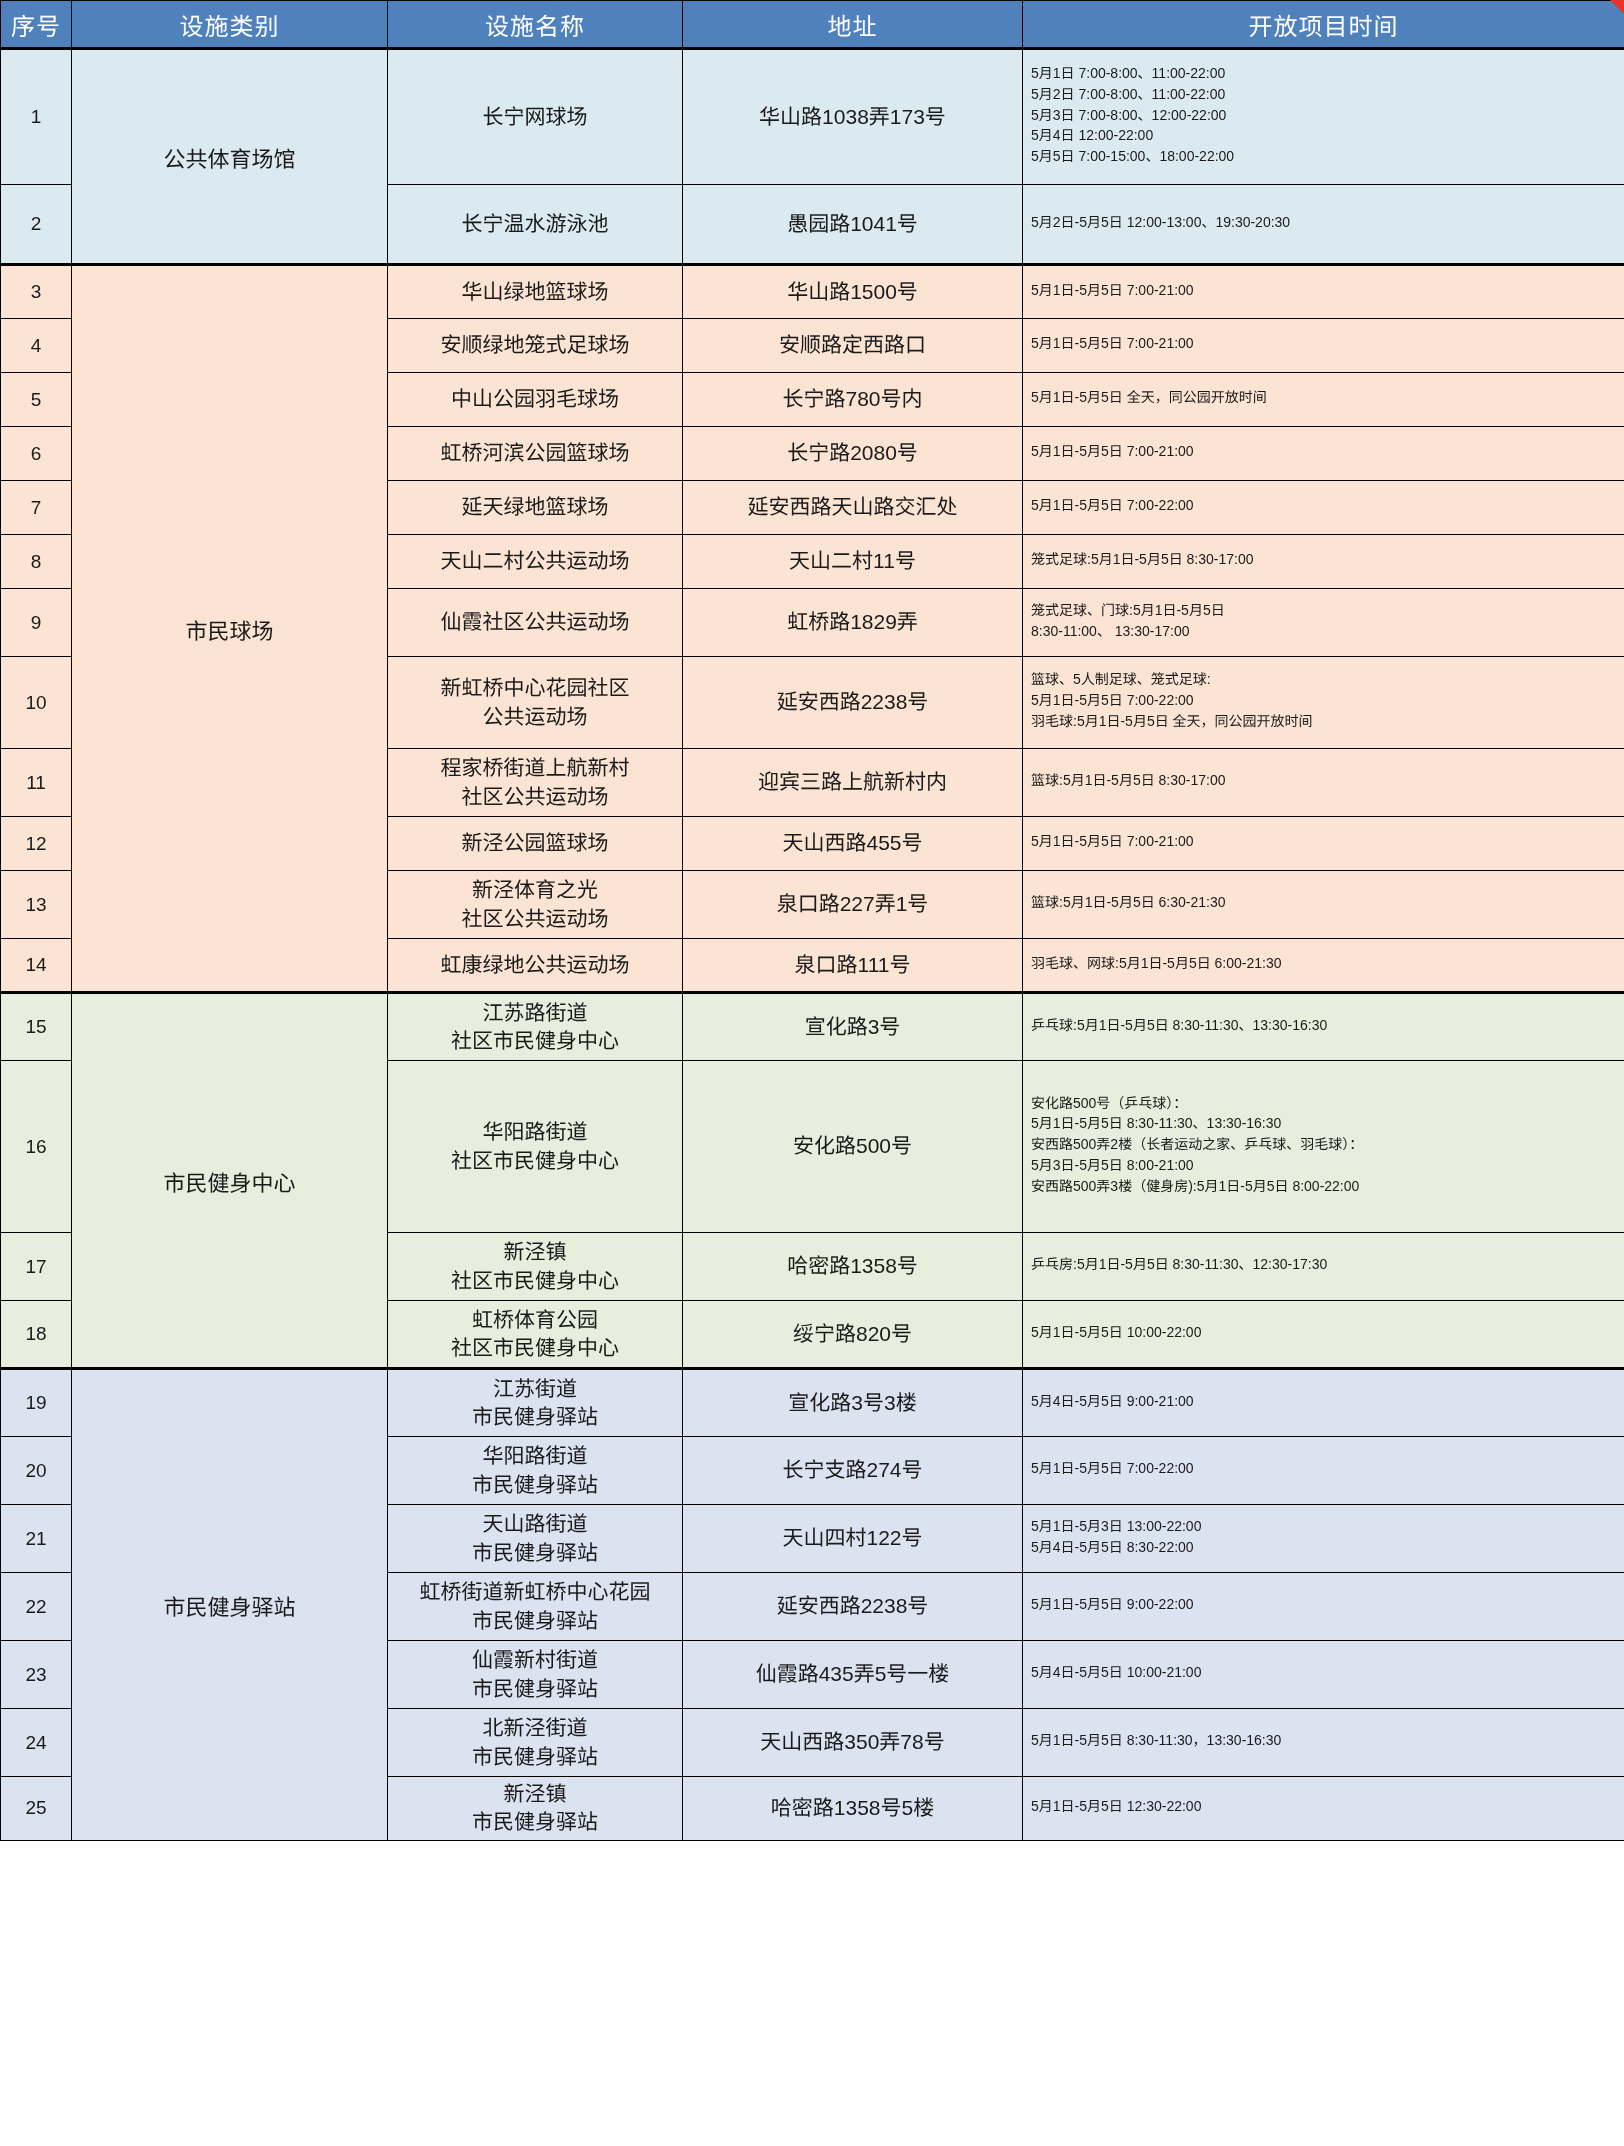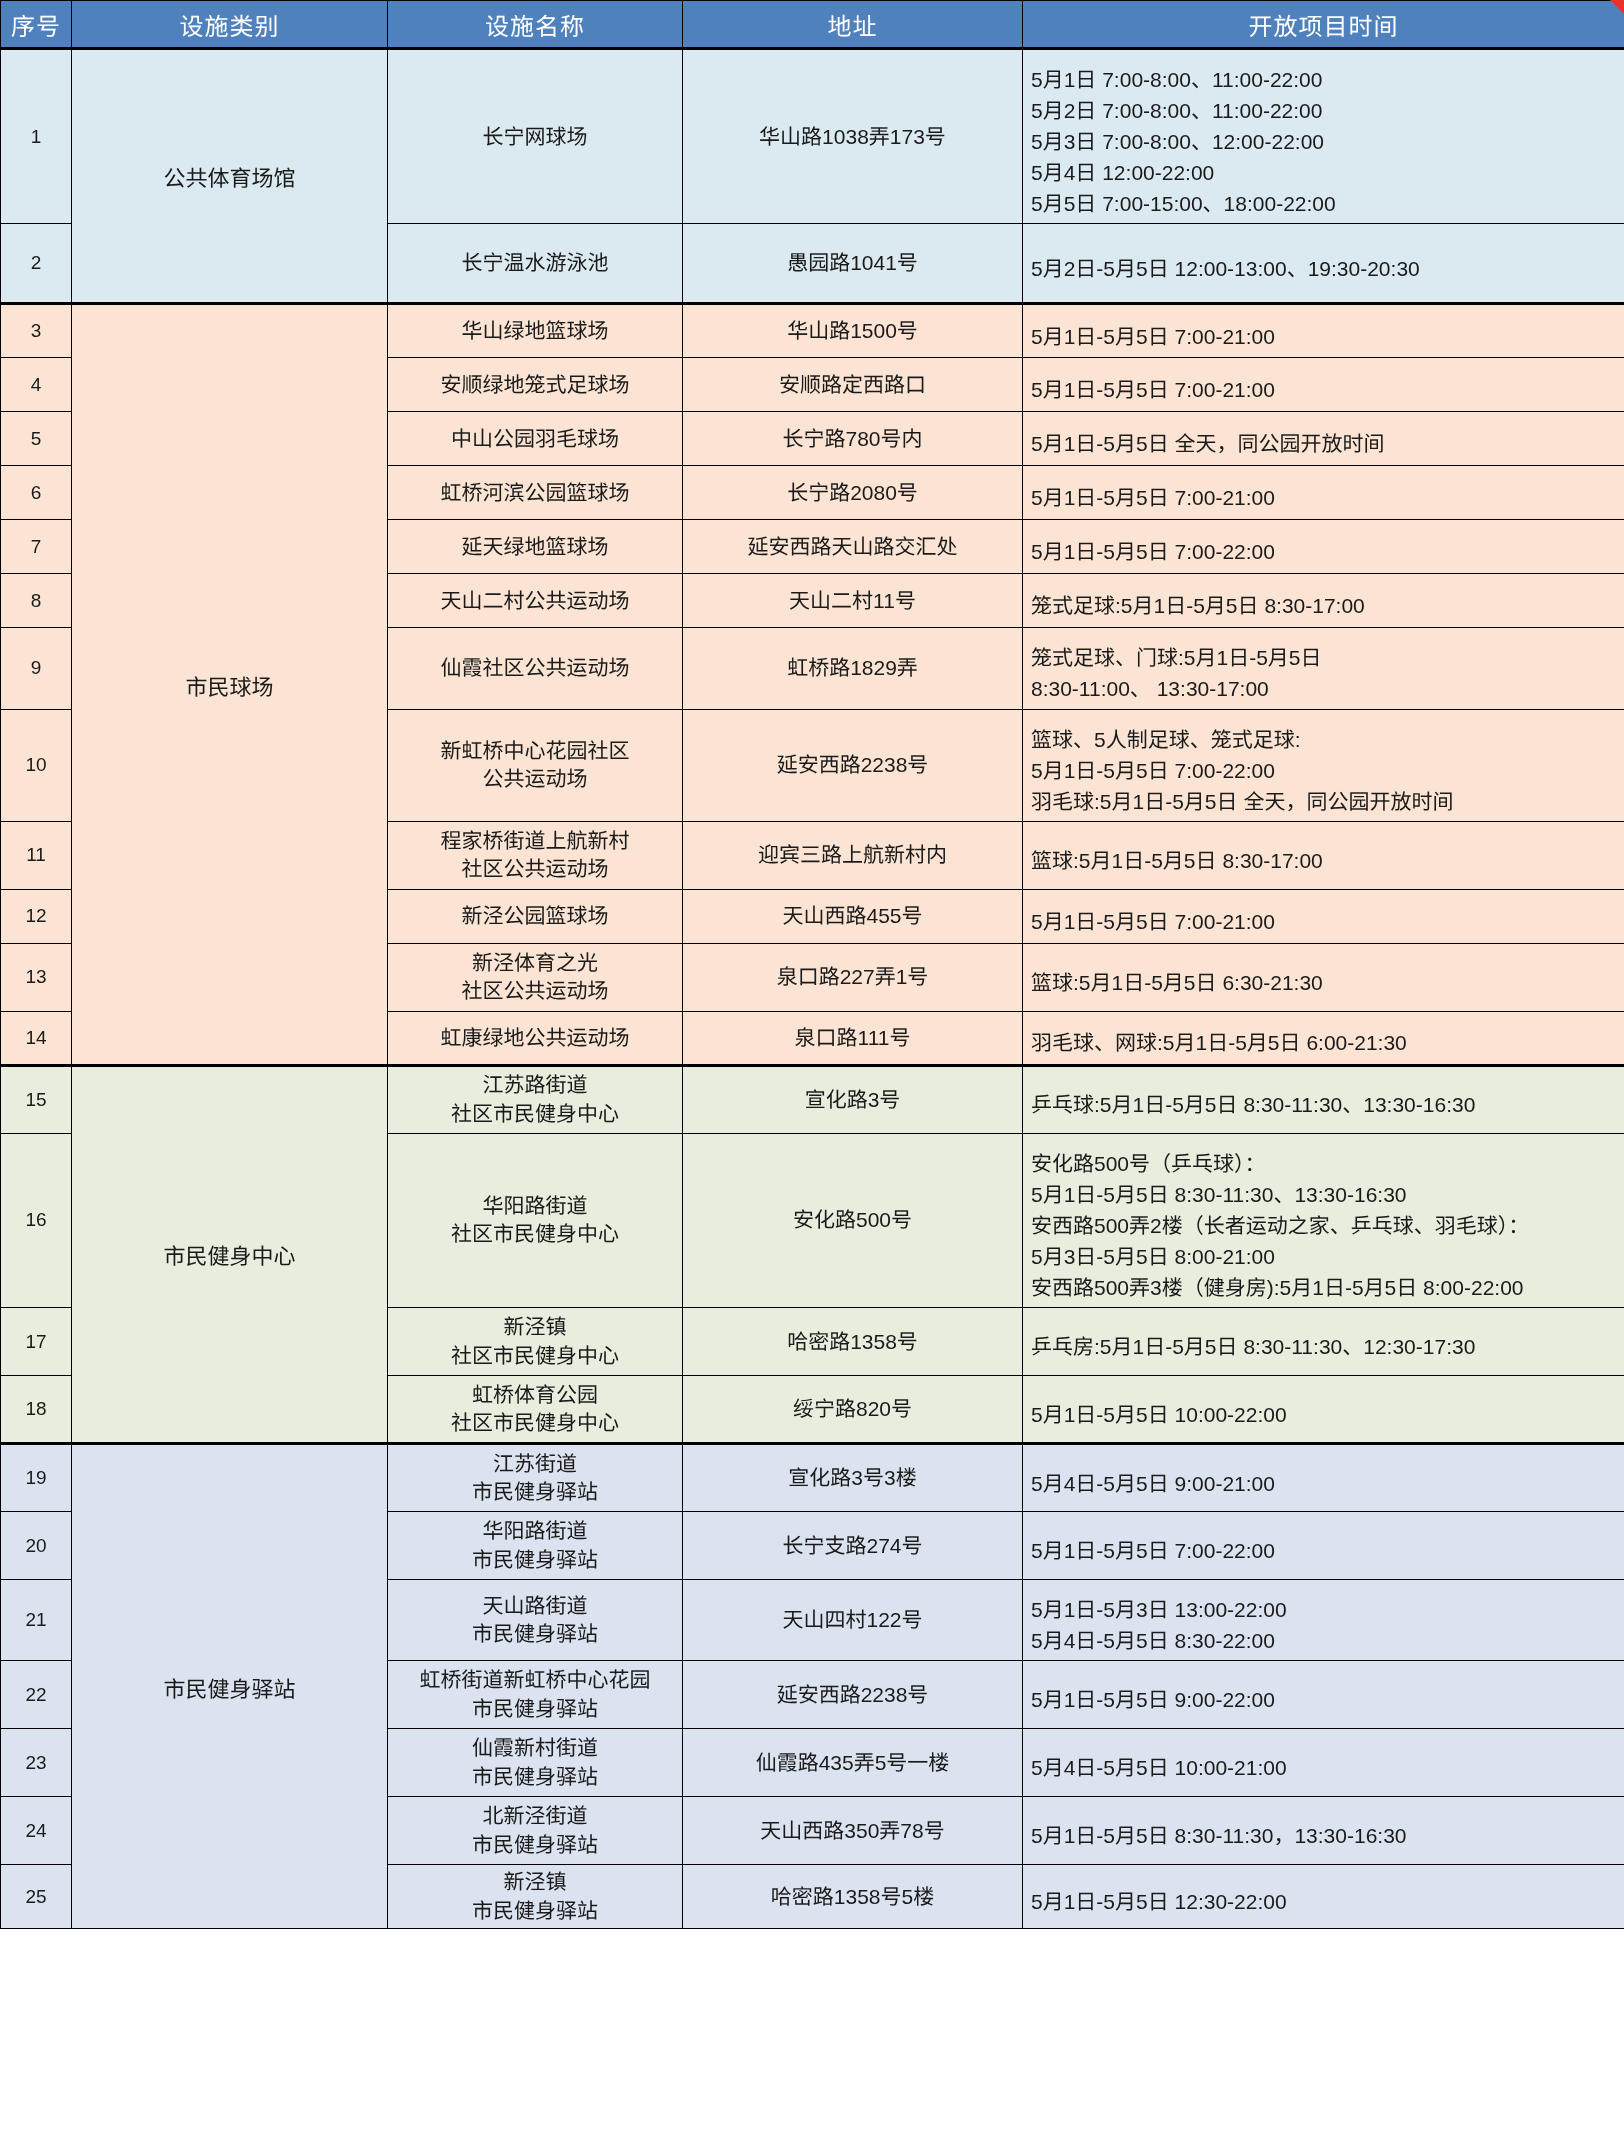--- a/index.html
+++ b/index.html
@@ -73,24 +73,24 @@
   }
   td.addr {
     text-align: center;
     font-size: 21px;
     color: #1a1a1a;
     line-height: 1.35;
     padding: 3px 4px;
   }
   td.time {
     text-align: left;
-    font-size: 21px;
+    font-size: 14px;
     color: #1a1a1a;
     line-height: 1.48;
-    padding: 14px 6px 4px 8px;
+    padding: 0 6px 4px 8px;
     white-space: pre-line;
   }
 
   
   tr.g-blue   td { background: #dbeaf1; }
   tr.g-peach  td { background: #fbe4d3; }
   tr.g-green  td { background: #e8eede; }
   tr.g-lblue  td { background: #dce3f0; }
 
   

